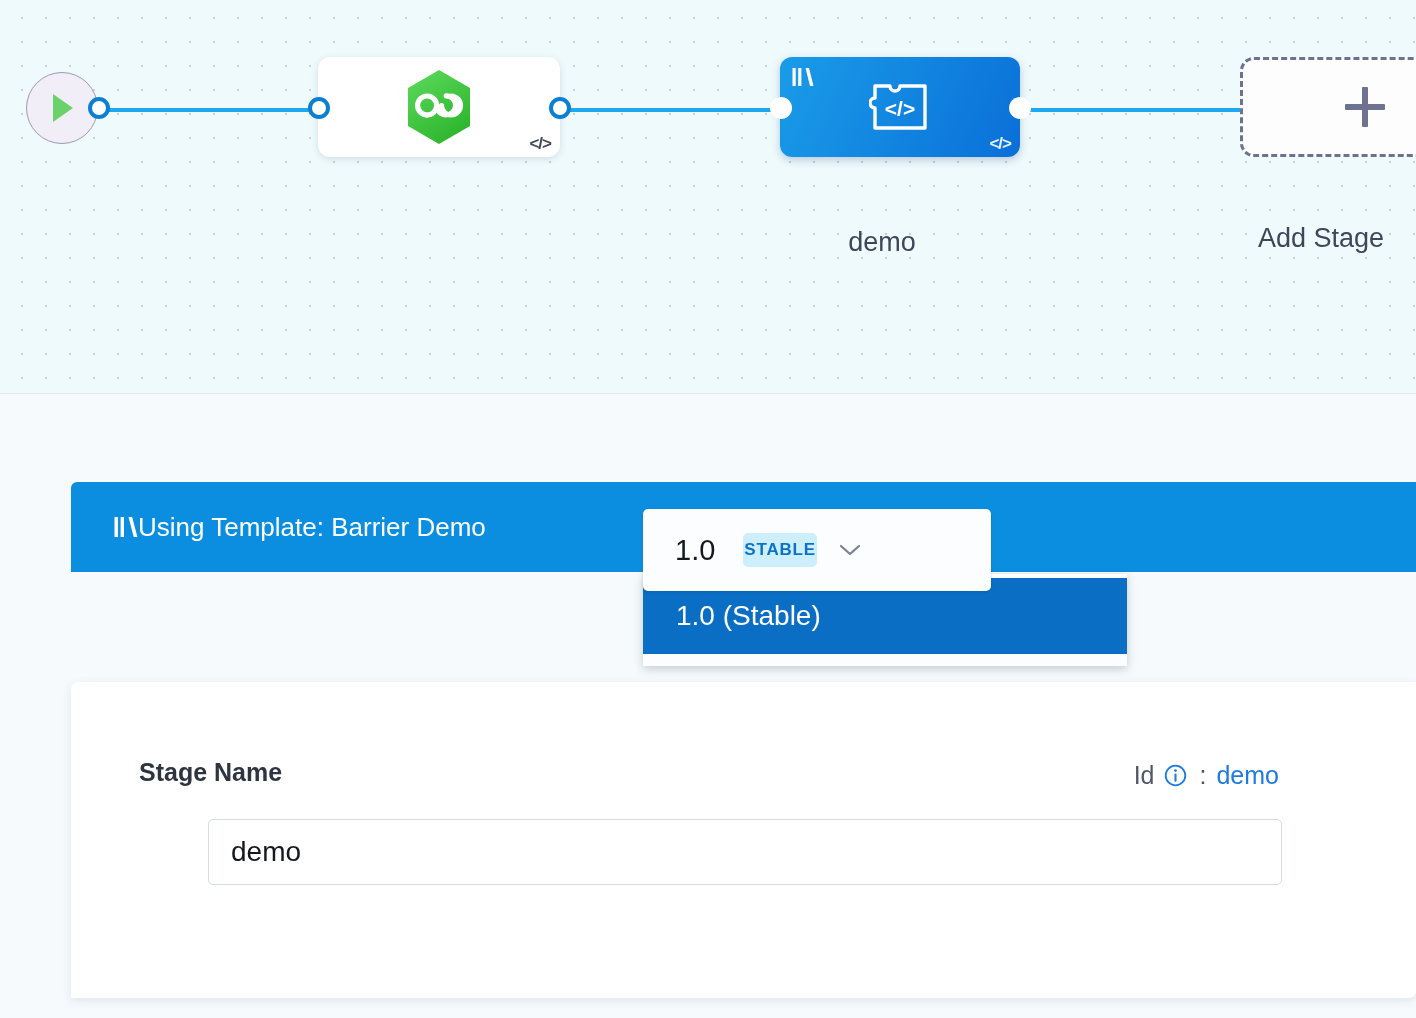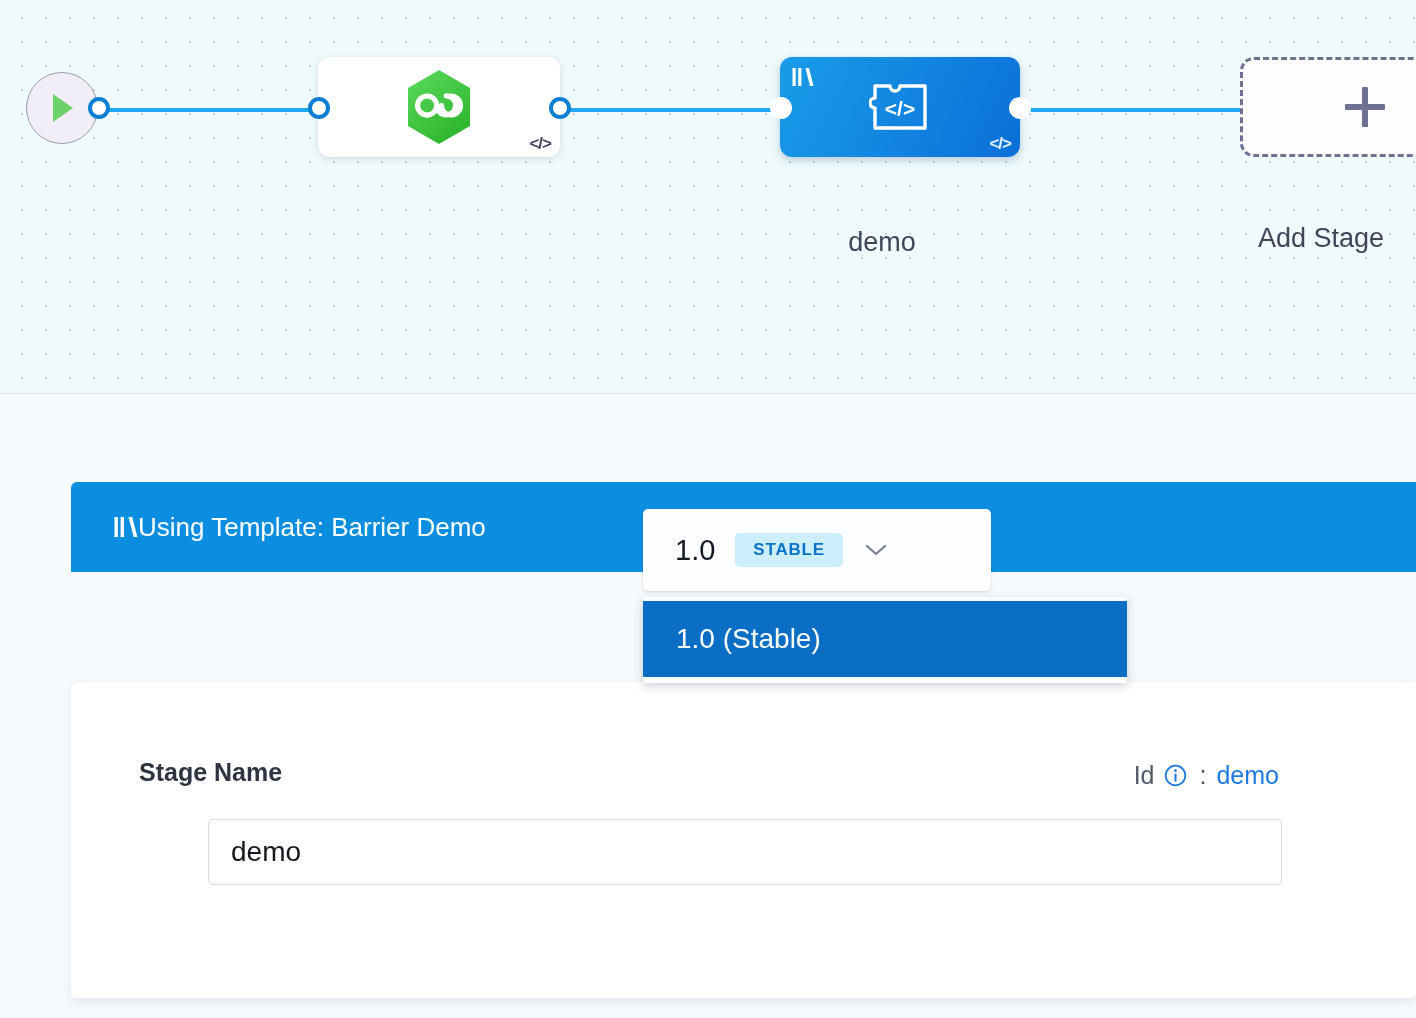--- a/index.html
+++ b/index.html
@@ -197,40 +197,40 @@
     align-items: center;
     box-shadow: 0 1px 3px rgba(0,0,0,0.15);
     z-index: 20;
   }
   .ver-num {
     margin-left: 32px;
     font-size: 29px;
     color: #14191f;
   }
   .ver-badge {
-    margin-left: 20px;
+    margin-left: 28px;
     background: #cdeefd;
     color: #0a73c8;
     font-size: 17px;
     font-weight: 700;
     letter-spacing: 0.8px;
-    padding: 7px 18px;
+    padding: 7px 1px;
     border-radius: 5px;
   }
   .ver-caret {
     margin-left: 22px;
     width: 22px; height: 14px;
   }
 
   .ver-menu {
     position: absolute;
-    left: 643px; top: 597px;
+    left: 643px; top: 574px;
     width: 484px;
     background: #fbfdff;
-    padding: 4px 0 6px 0;
+    padding: 4px 0 12px 0;
     box-shadow: 0 3px 9px rgba(20,40,70,0.22);
     z-index: 19;
   }
   .ver-option {
     height: 76px;
     display: flex;
     align-items: center;
     background: #0a6fc4;
     color: #ffffff;
     font-size: 28px;

